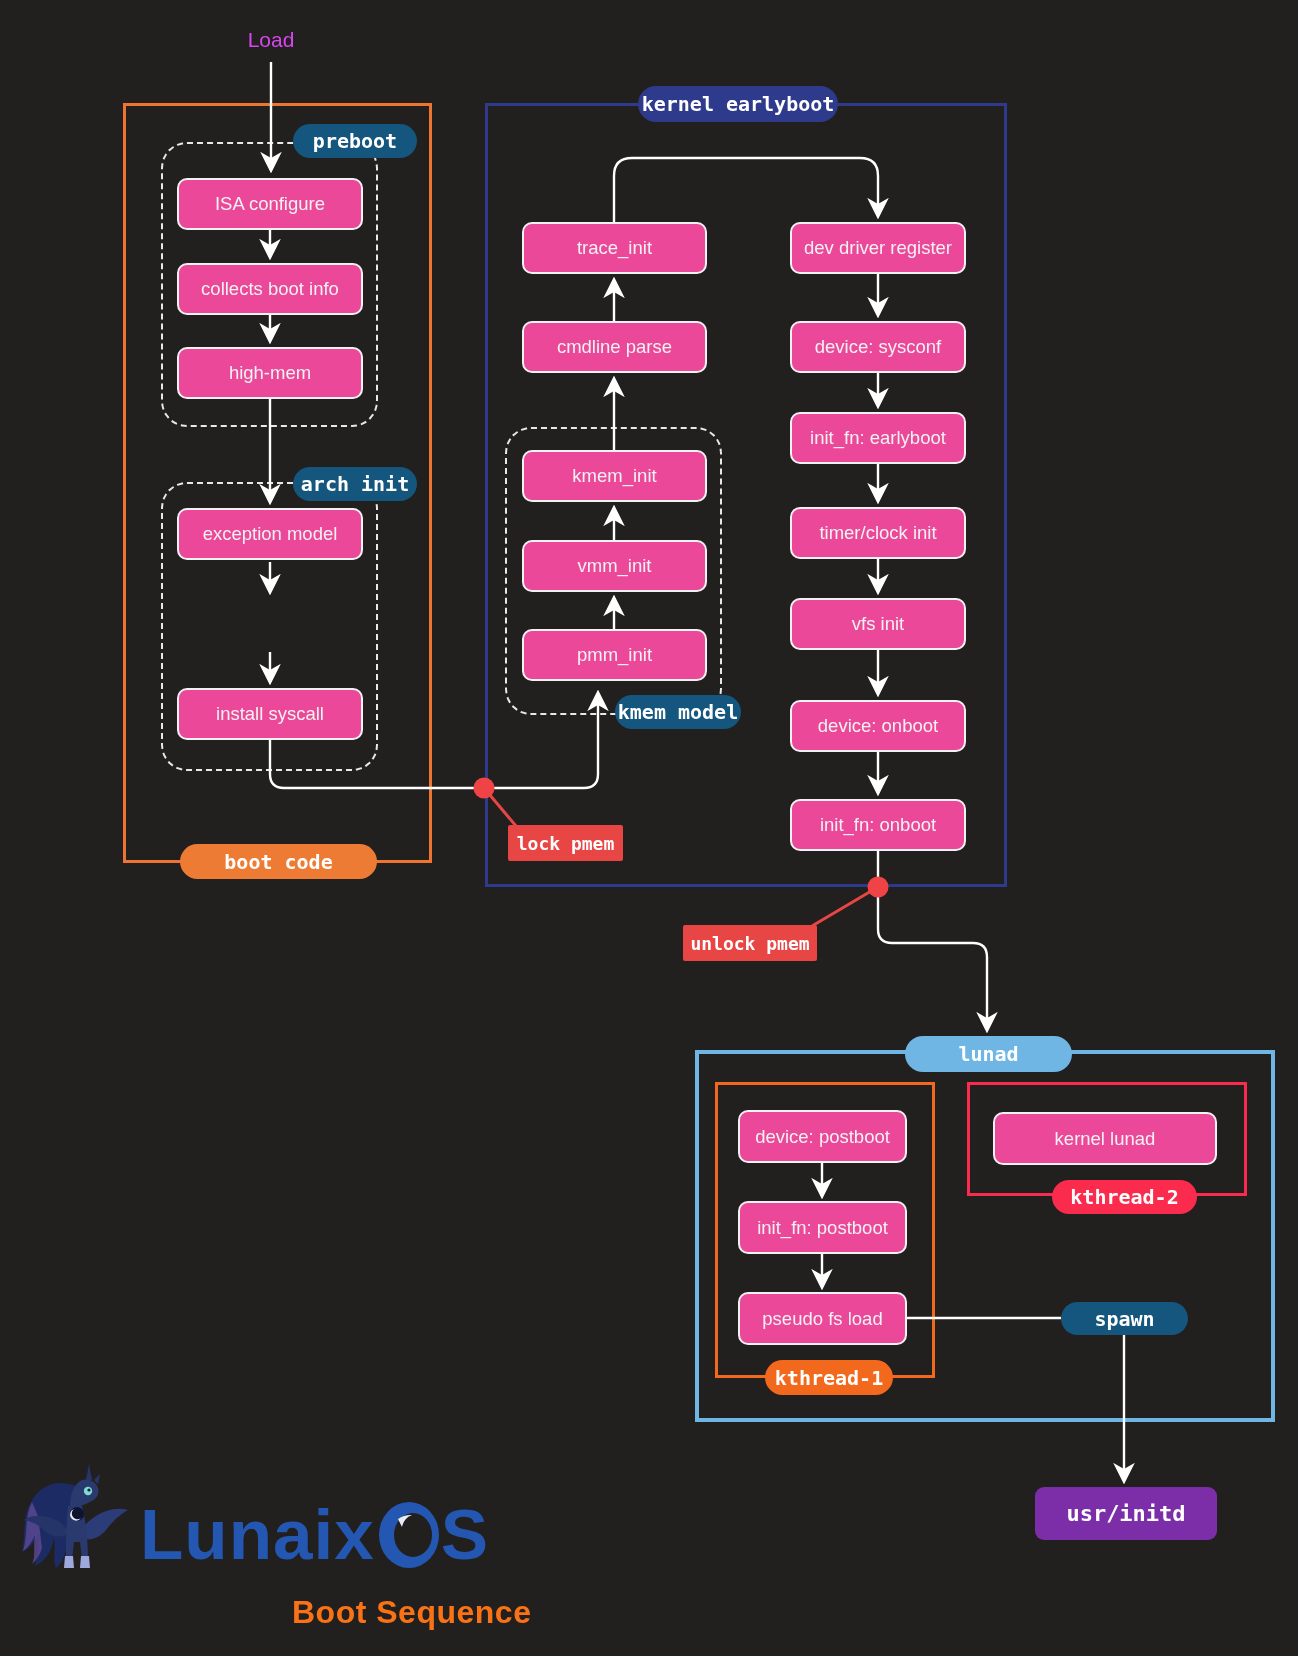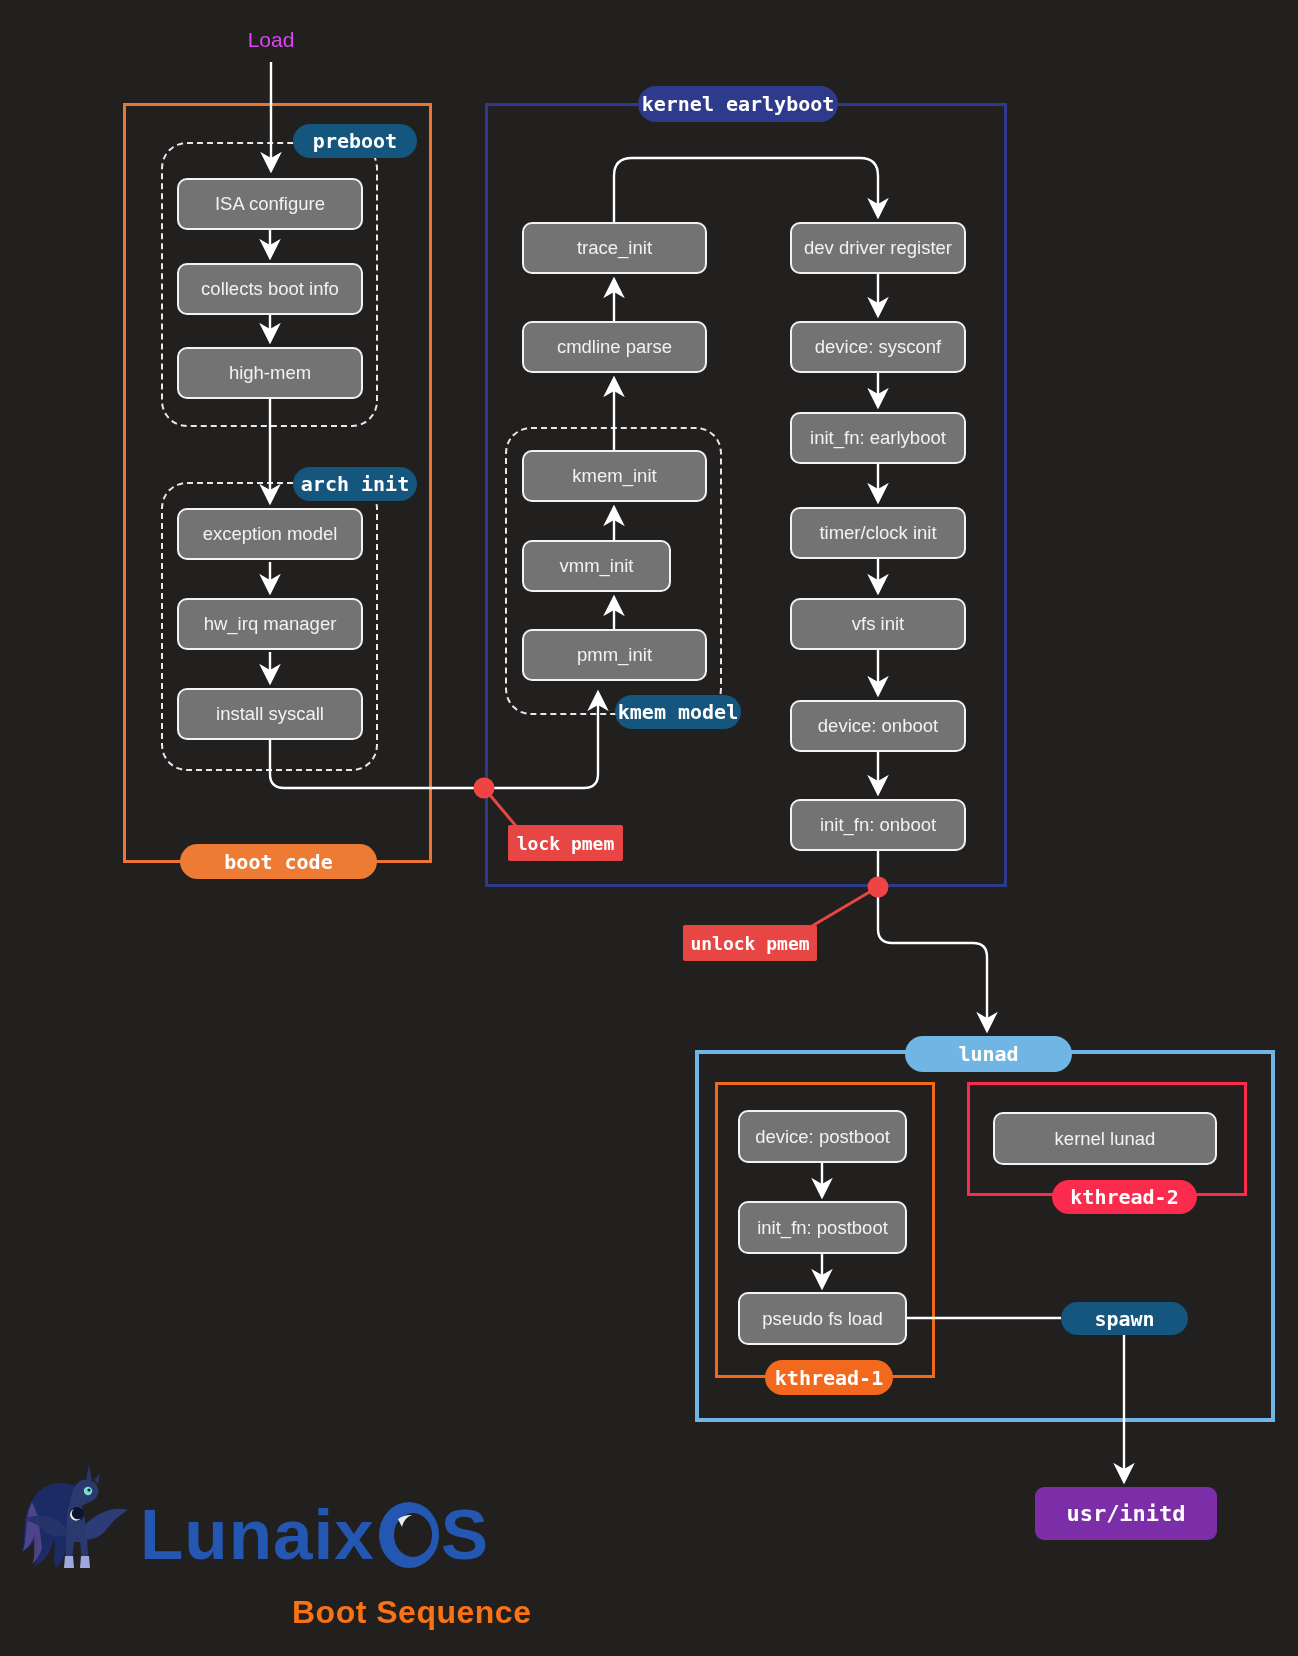--- a/index.html
+++ b/index.html
@@ -3,21 +3,21 @@
 <meta charset="utf-8">
 <style>
   html,body{margin:0;padding:0;background:#161414;}
   #canvas{
     position:relative;width:1298px;height:1656px;background:#221f1f;
     font-family:"Liberation Sans",sans-serif;overflow:hidden;
   }
   .node{
     position:absolute;border:2px solid #f2f2f2;border-radius:10px;
     color:#f2f2f2;font-size:18.5px;display:flex;align-items:center;justify-content:center;
-    text-align:center;box-sizing:border-box;background:#737373;white-space:nowrap;
+    text-align:center;box-sizing:border-box;background:#ec4899;white-space:nowrap;
   }
   .pill{
     position:absolute;border-radius:18px;color:#fff;
     font-family:"DejaVu Sans Mono",monospace;font-weight:bold;font-size:20px;
     display:flex;align-items:center;justify-content:center;box-sizing:border-box;white-space:nowrap;
     z-index:6;
   }
   .tag{
     position:absolute;border-radius:2px;color:#fff;background:#e84545;
     font-family:"DejaVu Sans Mono",monospace;font-weight:bold;font-size:18px;
@@ -56,27 +56,26 @@
   <div class="dashed-box" style="left:161px;top:142px;width:217px;height:285px;"></div>
   <div class="dashed-box" style="left:161px;top:482px;width:217px;height:289px;"></div>
   <div class="dashed-box" style="left:505px;top:427px;width:217px;height:288px;"></div>
 
   <div class="plain-label" style="left:231px;top:28px;width:80px;">Load</div>
 
   <div class="node" style="left:177px;top:178px;width:186px;height:52px;">ISA configure</div>
   <div class="node" style="left:177px;top:263px;width:186px;height:52px;">collects boot info</div>
   <div class="node" style="left:177px;top:347px;width:186px;height:52px;">high-mem</div>
   <div class="node" style="left:177px;top:508px;width:186px;height:52px;">exception model</div>
-  <div class="node" style="left:177px;top:598px;width:186px;height:52px;">hw_irq manager</div>
   <div class="node" style="left:177px;top:688px;width:186px;height:52px;">install syscall</div>
 
   <div class="node" style="left:522px;top:222px;width:185px;height:52px;">trace_init</div>
   <div class="node" style="left:522px;top:321px;width:185px;height:52px;">cmdline parse</div>
   <div class="node" style="left:522px;top:450px;width:185px;height:52px;">kmem_init</div>
-  <div class="node" style="left:522px;top:540px;width:149px;height:52px;">vmm_init</div>
+  <div class="node" style="left:522px;top:540px;width:185px;height:52px;">vmm_init</div>
   <div class="node" style="left:522px;top:629px;width:185px;height:52px;">pmm_init</div>
 
   <div class="node" style="left:790px;top:222px;width:176px;height:52px;">dev driver register</div>
   <div class="node" style="left:790px;top:321px;width:176px;height:52px;">device: sysconf</div>
   <div class="node" style="left:790px;top:412px;width:176px;height:52px;">init_fn: earlyboot</div>
   <div class="node" style="left:790px;top:507px;width:176px;height:52px;">timer/clock init</div>
   <div class="node" style="left:790px;top:598px;width:176px;height:52px;">vfs init</div>
   <div class="node" style="left:790px;top:700px;width:176px;height:52px;">device: onboot</div>
   <div class="node" style="left:790px;top:799px;width:176px;height:52px;">init_fn: onboot</div>
 

